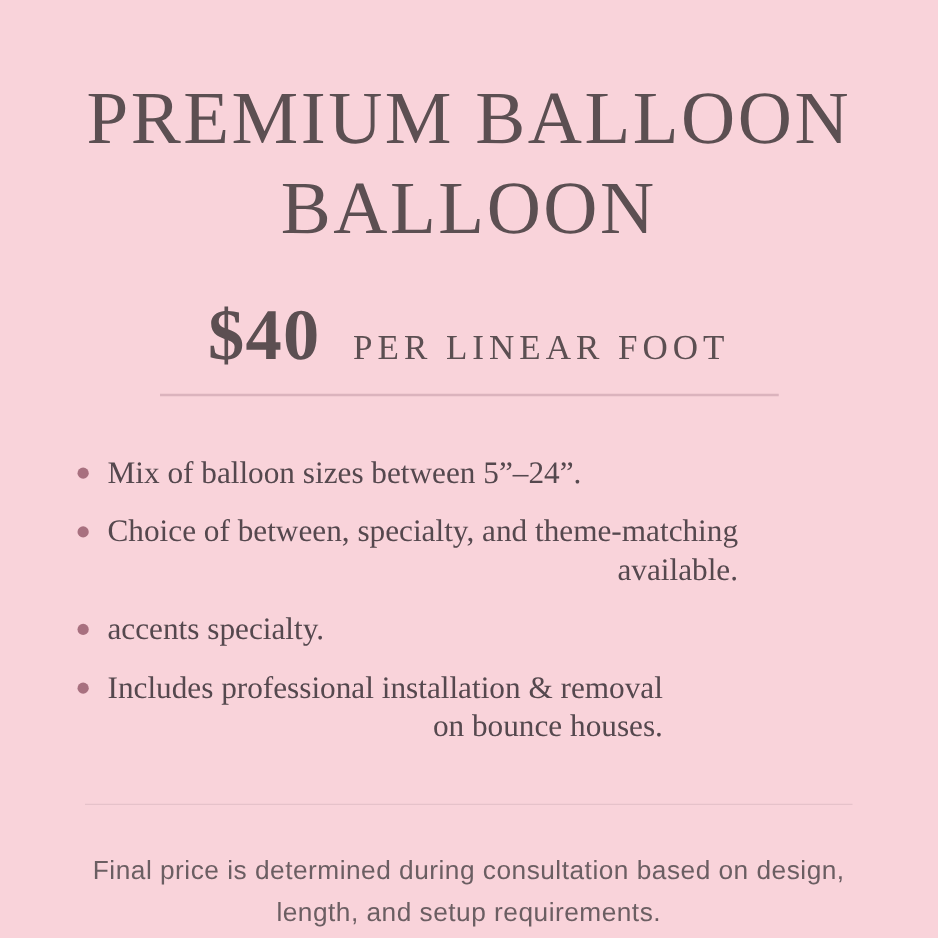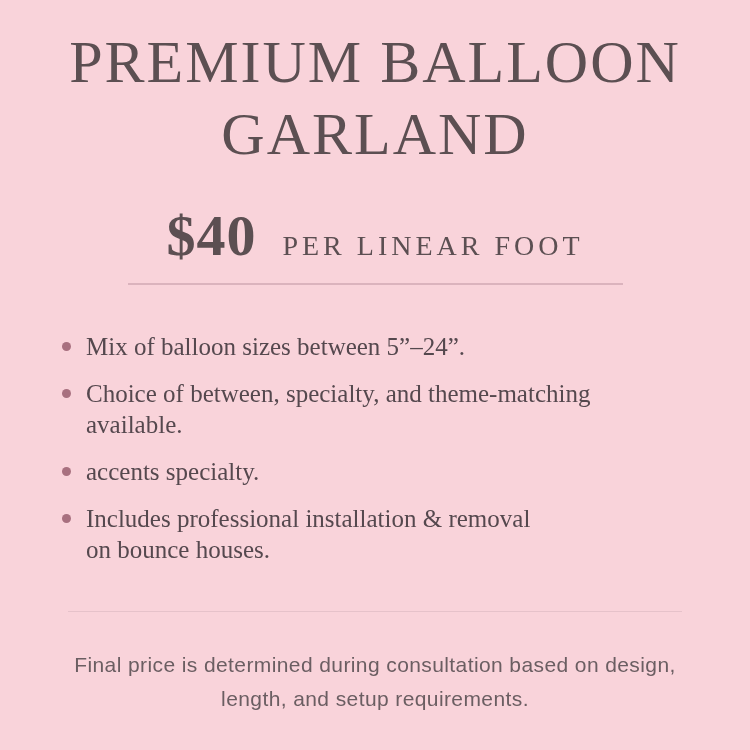--- a/index.html
+++ b/index.html
@@ -27,20 +27,21 @@
     flex-direction: column;
     align-items: center;
   }
   .title {
     text-align: center;
     color: var(--title, #5c4f52);
     font-size: 60px;
     line-height: 72px;
     letter-spacing: 2px;
     font-weight: 500;
+    margin-top: 32px;
   }
   .title .title-line { display: block; }
   .price-row {
     margin-top: 32px;
     display: flex;
     align-items: baseline;
     justify-content: center;
     gap: 26px;
     color: var(--title, #5c4f52);
   }
@@ -81,41 +82,41 @@
     line-height: 31px;
   }
   .dot {
     flex: 0 0 auto;
     width: 9px;
     height: 9px;
     border-radius: 50%;
     background: var(--dot, #a8707f);
     margin: 11px 15px 0 7px;
   }
-  .feature-text { display: block; }
+  .feature-text { display: block; text-align: right; }
   .feature-text .line { display: block; }
   .footer-note {
     margin-top: 36px;
     text-align: center;
     font-family: "Liberation Sans", sans-serif;
     font-size: 21px;
     line-height: 34px;
     letter-spacing: 0.4px;
     color: var(--footer, #6b5e62);
   }
   .footer-note .line { display: block; }
 </style>
 </head>
 <body>
 
 <div class="poster">
 
   <h1 class="title">
     <span class="title-line">PREMIUM BALLOON</span>
-    <span class="title-line">GARLAND</span>
+    <span class="title-line">BALLOON</span>
   </h1>
 
   <div class="price-row">
     <span class="price-amount">$40</span>
     <span class="price-unit">PER LINEAR FOOT</span>
   </div>
 
   <hr class="divider divider-top">
 
   <ul class="features">

